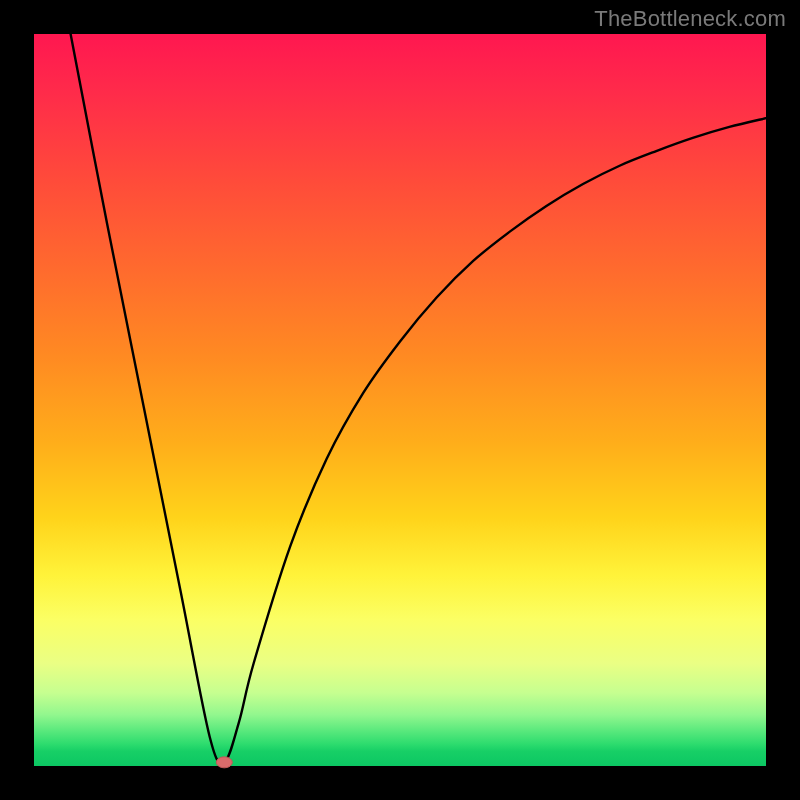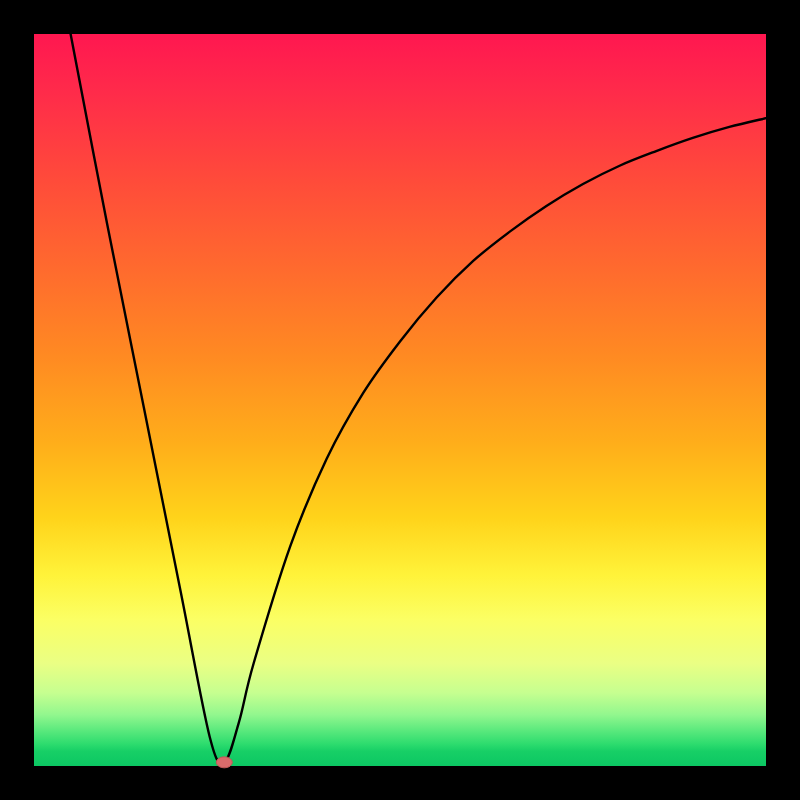--- a/index.html
+++ b/index.html
@@ -68,13 +68,14 @@
 
 <div class="frame">
 
   <div class="plot-area">
     <svg id="chart-svg" viewBox="0 0 732 732" preserveAspectRatio="none">
       <path id="curve-path" fill="none" stroke="#000000" stroke-width="2.4" stroke-linejoin="round" stroke-linecap="round" d="M 36.60 0.00 C 42.70 31.72, 61.00 128.10, 73.20 190.32 C 85.40 252.54, 97.60 312.32, 109.80 373.32 C 122.00 434.32, 135.42 501.42, 146.40 556.32 C 157.38 611.22, 168.36 674.05, 175.68 702.72 C 183.00 731.39, 185.44 730.78, 190.32 728.34 C 195.20 725.90, 200.08 704.55, 204.96 688.08 C 209.84 671.61, 211.06 658.80, 219.60 629.52 C 228.14 600.24, 244.00 546.56, 256.20 512.40 C 268.40 478.24, 280.60 450.18, 292.80 424.56 C 305.00 398.94, 317.20 378.20, 329.40 358.68 C 341.60 339.16, 353.80 323.30, 366.00 307.44 C 378.20 291.58, 390.40 276.94, 402.60 263.52 C 414.80 250.10, 427.00 237.90, 439.20 226.92 C 451.40 215.94, 463.60 206.79, 475.80 197.64 C 488.00 188.49, 500.20 179.95, 512.40 172.02 C 524.60 164.09, 536.80 156.77, 549.00 150.06 C 561.20 143.35, 573.40 137.25, 585.60 131.76 C 597.80 126.27, 610.00 121.76, 622.20 117.12 C 634.40 112.48, 646.60 107.97, 658.80 103.94 C 671.00 99.92, 683.20 96.26, 695.40 92.96 C 707.60 89.67, 725.90 85.64, 732.00 84.18"></path>
       <ellipse id="marker-dot" rx="8" ry="5.5" cx="190.32" cy="728.34" fill="#d86a6a" stroke="#c05858" stroke-width="1"></ellipse>
     </svg>
   </div>
 
+  <div class="watermark">TheBottleneck.com</div>
 </div>
 
 </body></html>

